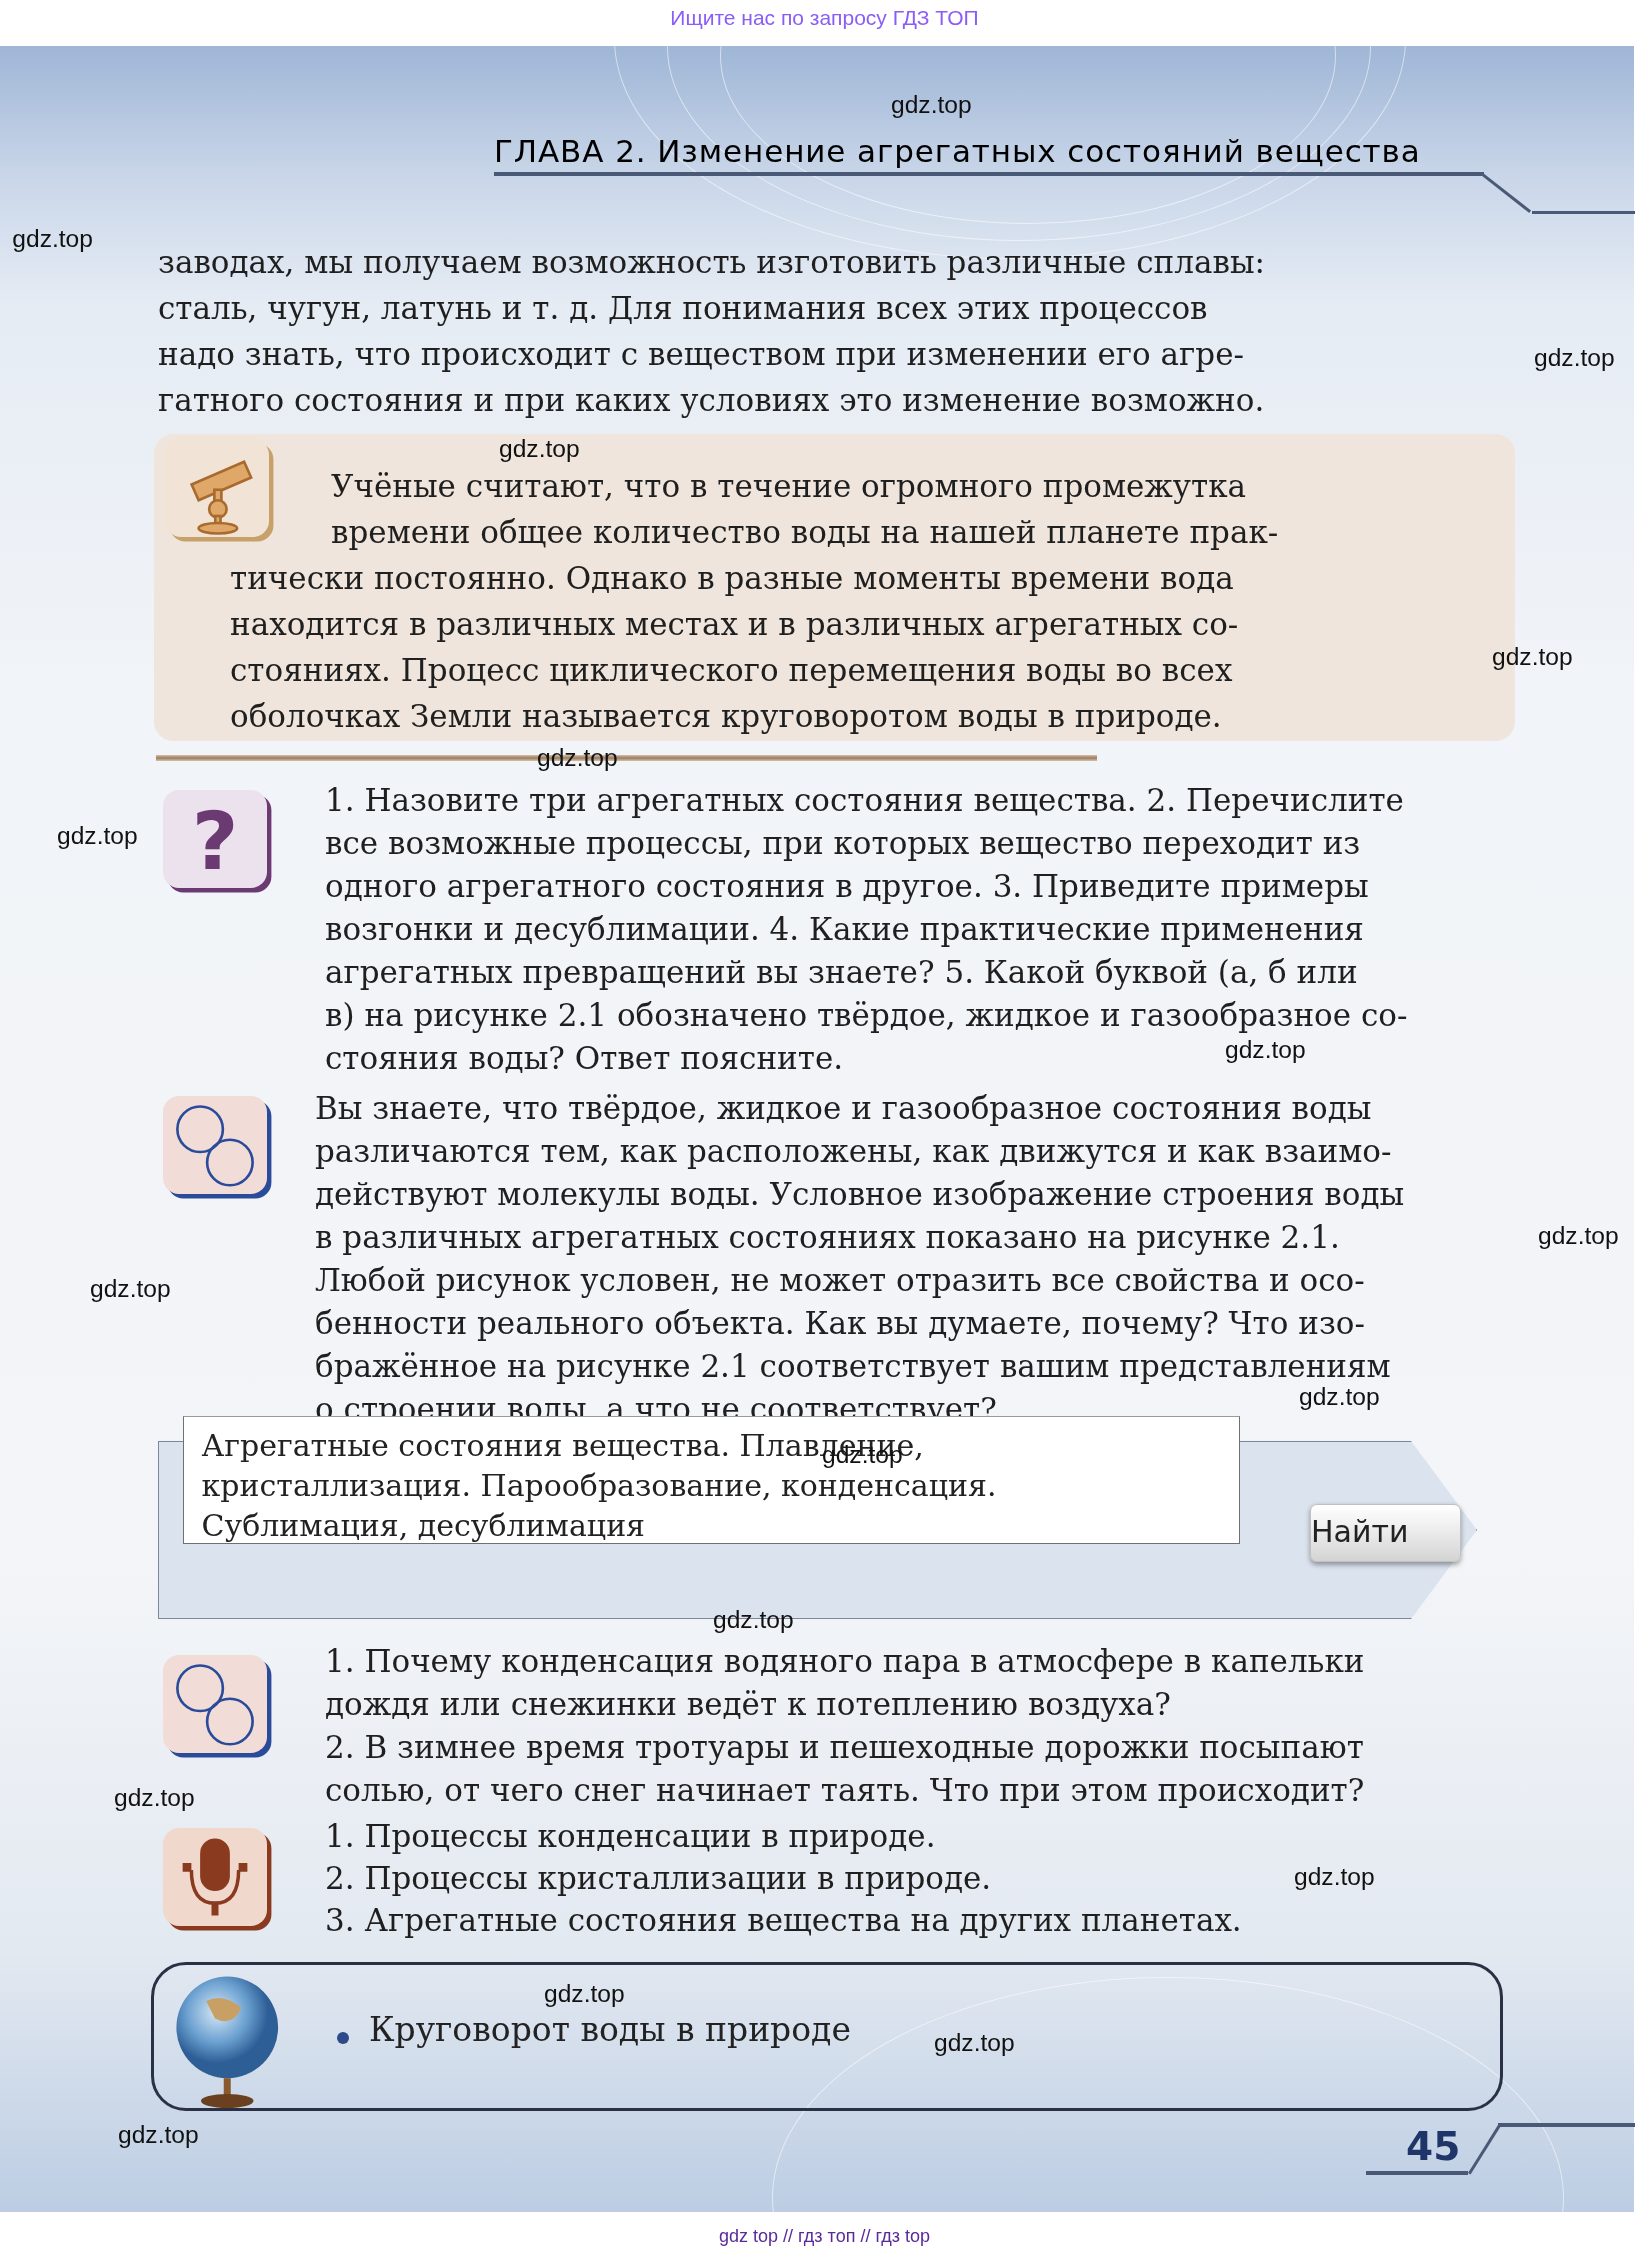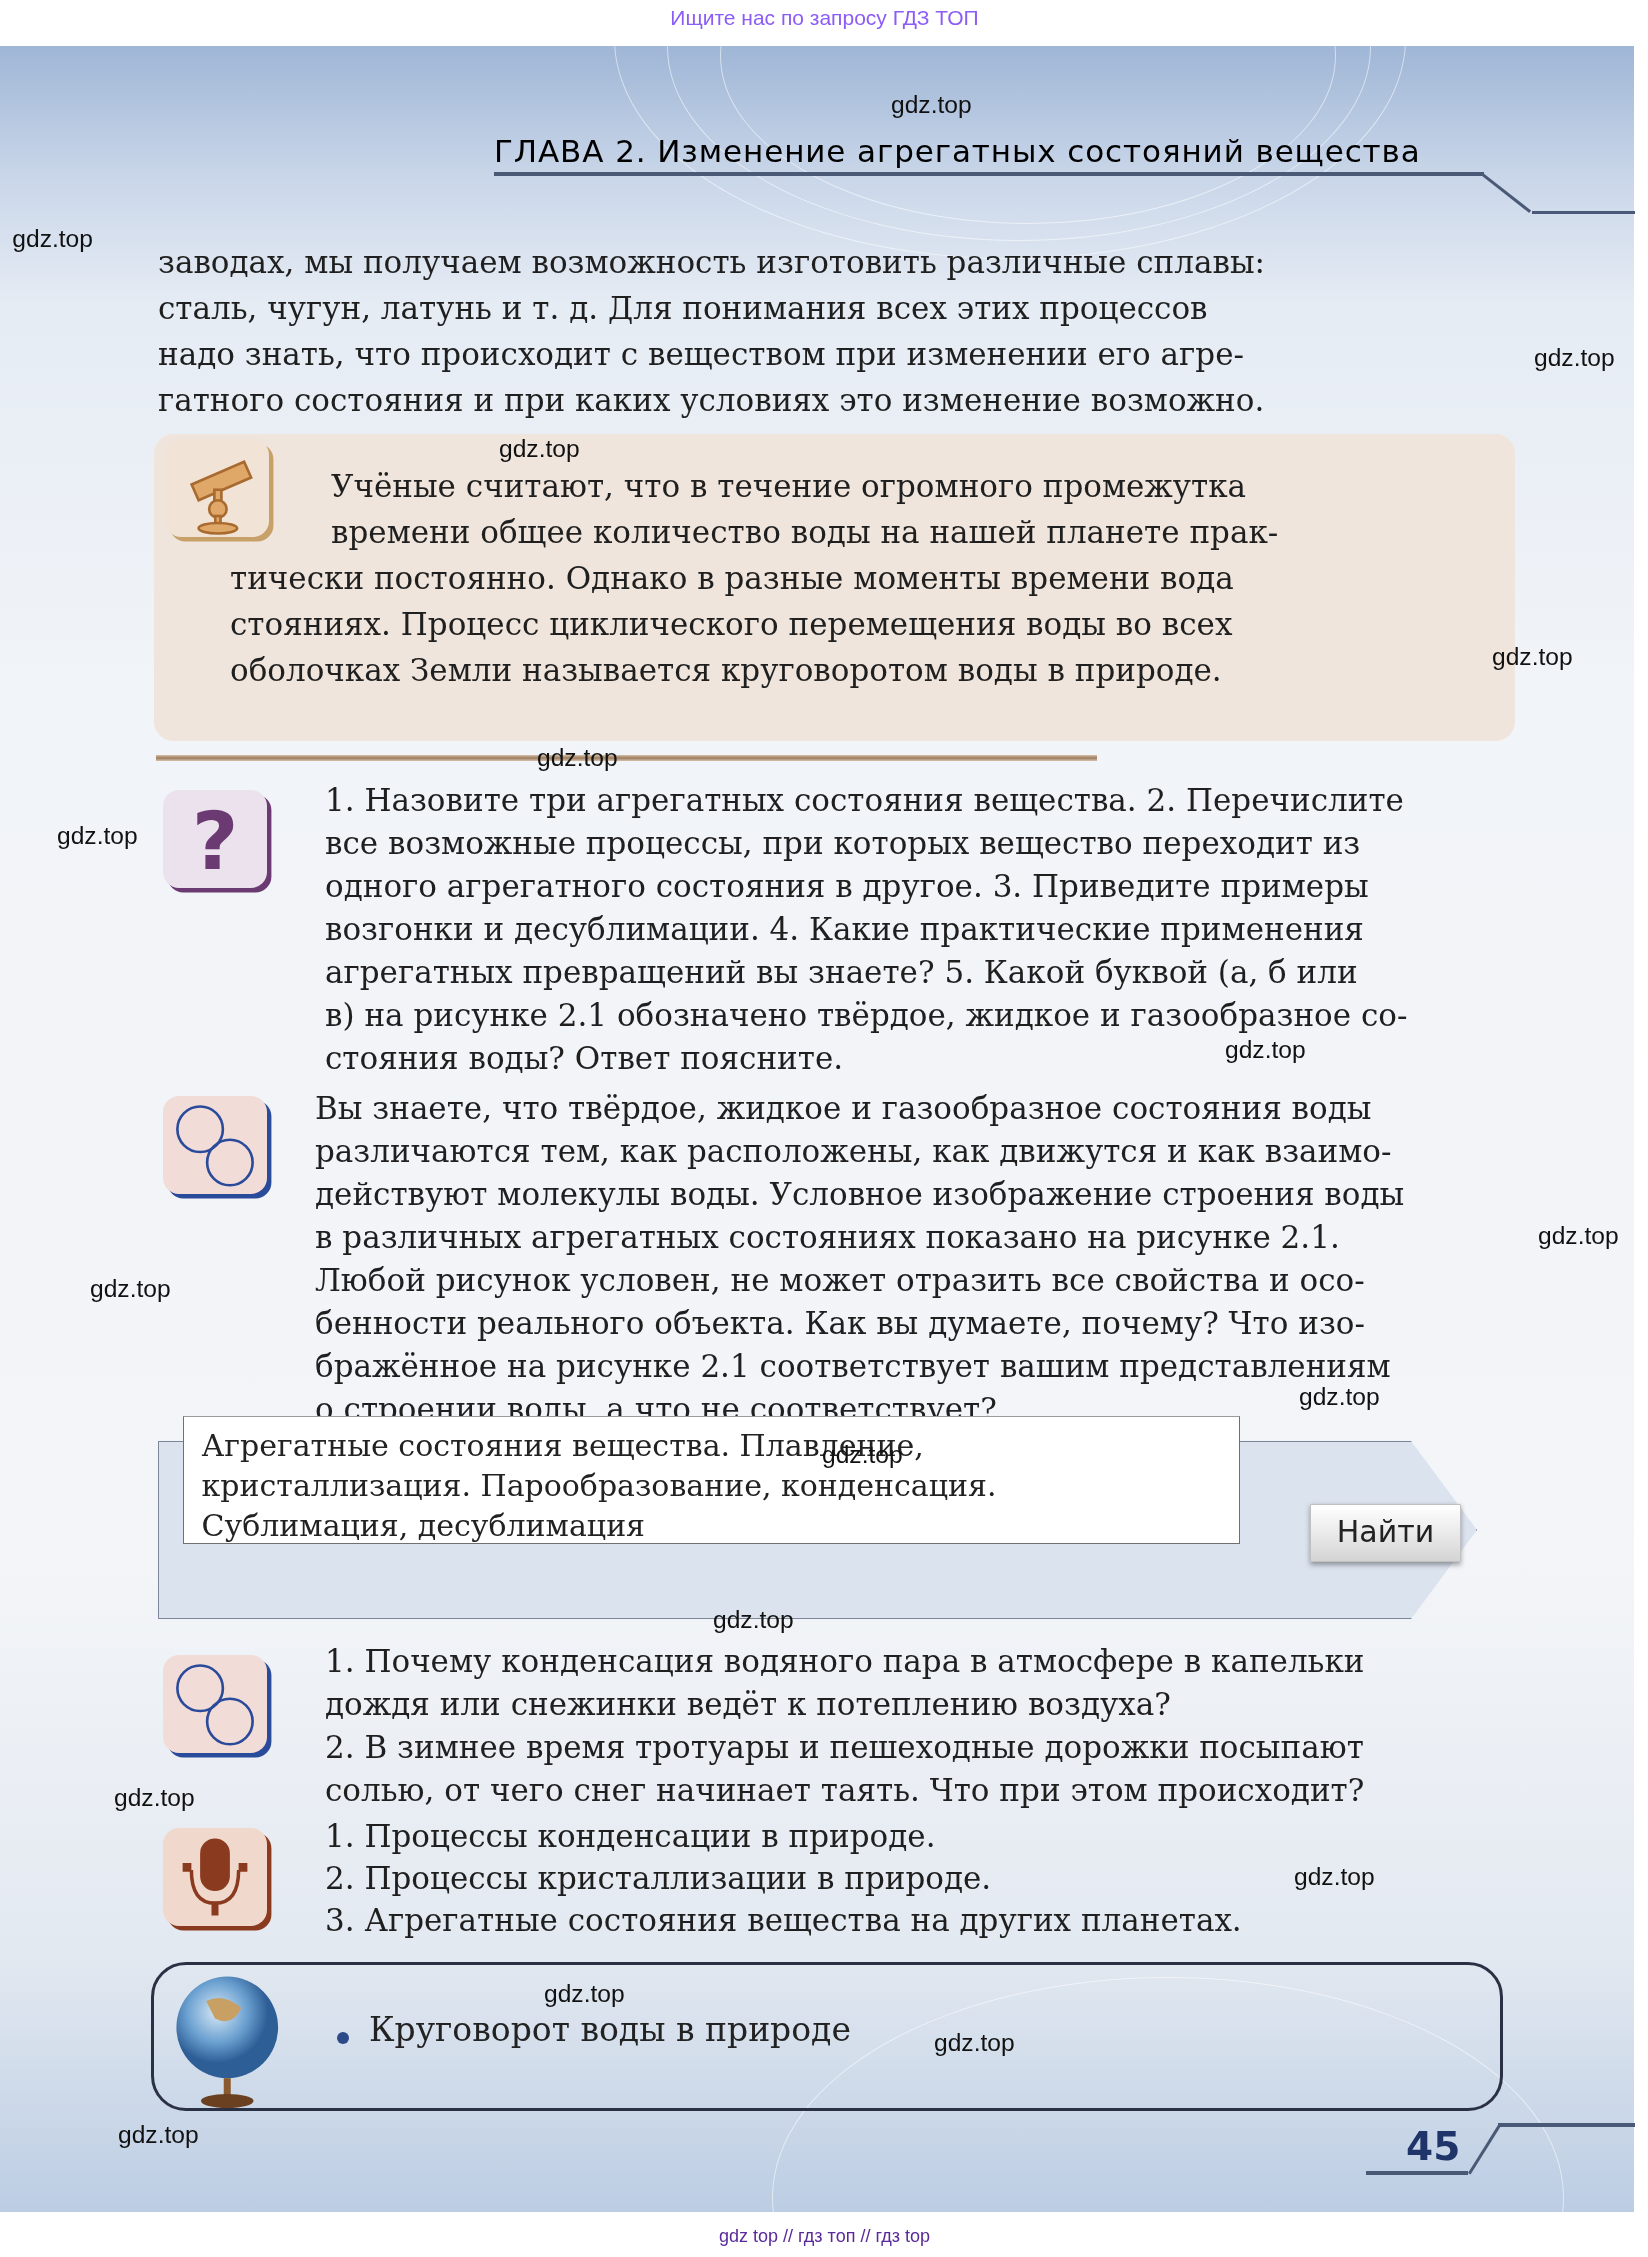--- a/index.html
+++ b/index.html
@@ -56,24 +56,24 @@
     clip-path:polygon(0 0, 95% 0, 100% 50%, 95% 100%, 0 100%);
   }
   .search-field {
     position:absolute; left:183px; top:1416px; width:1057px; height:128px;
     background:#ffffff; border:1.8px solid #707070; border-top-color:#9a9a9a;
     padding:8.8px 17.6px; box-sizing:border-box;
     font-family:"DejaVu Serif", serif; font-size:30px; line-height:40px; color:#222;
   }
   .find-button {
     position:absolute; left:1310px; top:1504px; width:149px; height:56px;
-    border-radius:1px; background:linear-gradient(180deg,#ffffff,#e6e6e6 60%,#d4d4d4);
+    border-radius:7px; background:linear-gradient(180deg,#ffffff,#e6e6e6 60%,#d4d4d4);
     box-shadow:0 2.6px 5.3px rgba(0,0,0,0.35); border:0.9px solid #c0c0c0;
     font-family:"DejaVu Sans", sans-serif; font-size:30px; color:#222;
-    text-align:center; line-height:54px; cursor:pointer;
+    line-height:54px; cursor:pointer;
   }
   .globe-box {
     position:absolute; left:151px; top:1962px; width:1352px; height:149px;
     border:3.5px solid #2b3144; border-radius:35px; box-sizing:border-box;
   }
   .bullet-dot {
     position:absolute; left:337px; top:2032px; width:12.3px; height:12.3px; border-radius:50%; background:#2c4a8a;
   }
   .topic-text {
     position:absolute; left:369px; top:2010px; font-family:"DejaVu Serif", serif; font-size:33px; color:#222;
@@ -126,20 +126,21 @@
       <circle cx="60" cy="80" r="10"></circle>
       <rect x="57" y="88" width="6" height="12"></rect>
       <ellipse cx="60" cy="102" rx="22" ry="6"></ellipse>
     </g>
   </svg>
 </div>
 <div class="body-text" style="left:230px;top:463px;width:1240px;text-align:justify;">
   <p style="padding-left:101px;">Учёные считают, что в течение огромного промежутка</p>
   <p style="padding-left:101px;">времени общее количество воды на нашей планете прак-</p>
   <p>тически постоянно. Однако в разные моменты времени вода</p>
+  <p>находится в различных местах и в различных агрегатных со-</p>
   <p>стояниях. Процесс циклического перемещения воды во всех</p>
   <p>оболочках Земли называется круговоротом воды в природе.</p>
 </div>
 <div class="tan-rule"></div>
 
 <div class="icon-tile" style="left:163px;top:790px;background:#ece2ee;box-shadow:4.4px 4.4px 0 #6b3a72;">
   <svg width="104" height="98" viewBox="0 0 118 112">
     <text x="59" y="90" text-anchor="middle" font-family="DejaVu Sans, sans-serif" font-weight="bold" font-size="92" fill="#6b3a72">?</text>
   </svg>
 </div>

